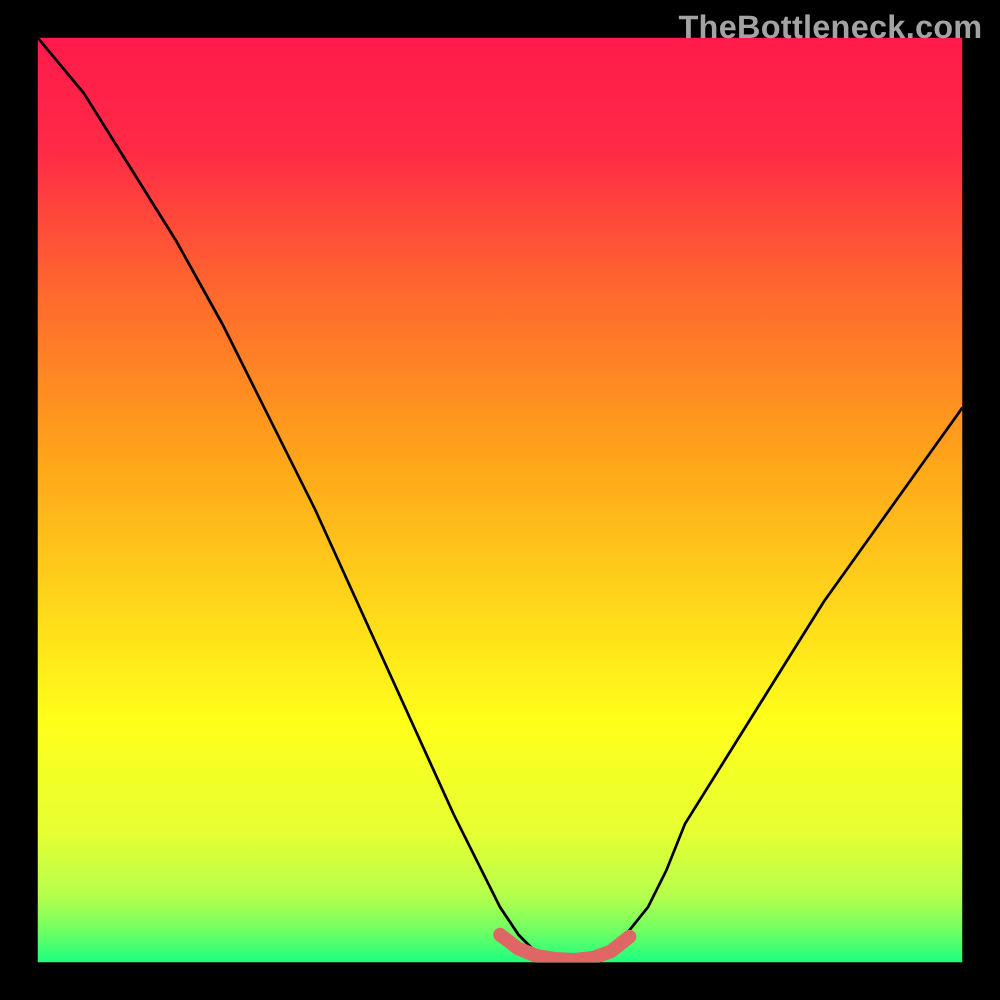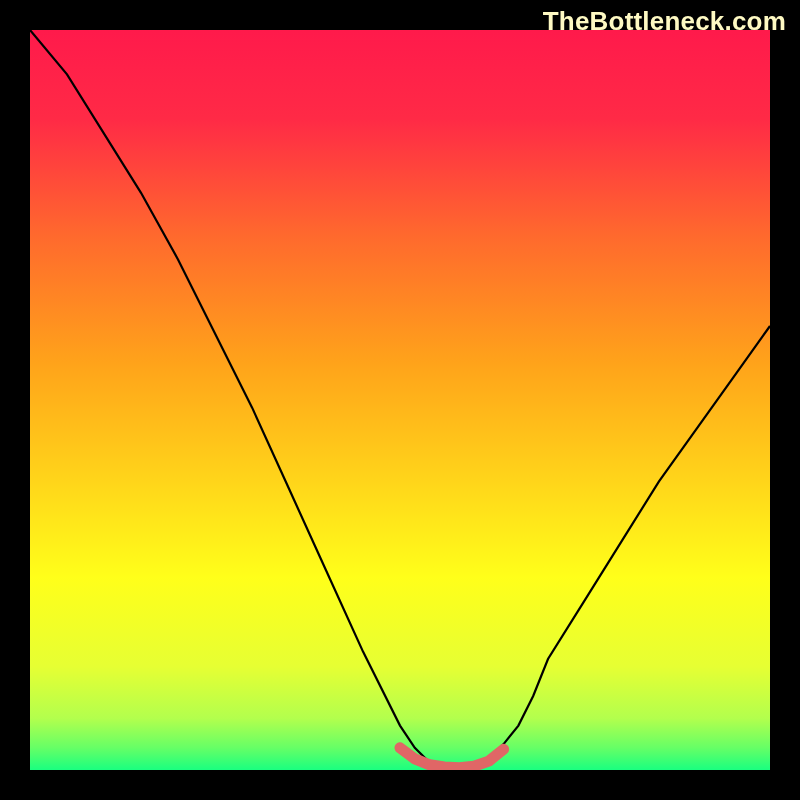--- a/index.html
+++ b/index.html
@@ -10,21 +10,21 @@
     height: 800px;
     background: #000;
   }
   .watermark {
     position: absolute;
     top: 6px;
     right: 14px;
     font-family: Arial, Helvetica, sans-serif;
     font-size: 26px;
     font-weight: 600;
-    color: #fef9c3;
+    color: #a3a3a3;
     letter-spacing: 0.2px;
     z-index: 10;
   }
   .plot {
     position: absolute;
     left: 30px;
     top: 30px;
     width: 740px;
     height: 740px;
   }

